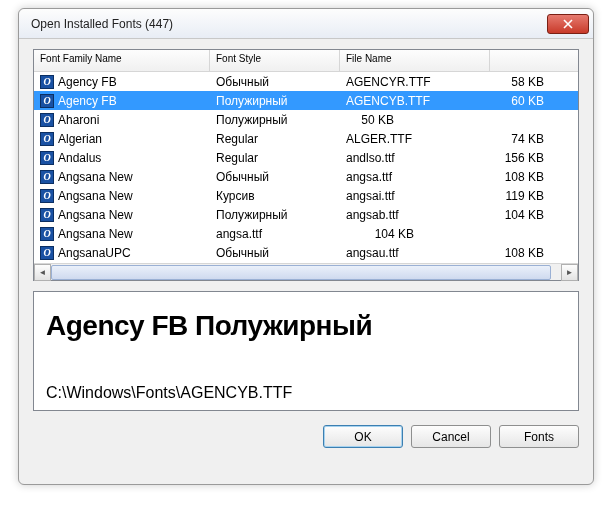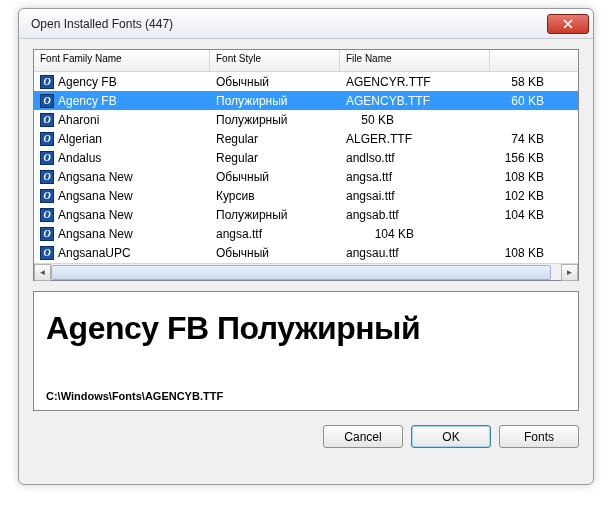--- a/index.html
+++ b/index.html
@@ -123,28 +123,28 @@
   margin-top: 10px;
   background: #fff;
   border: 1px solid #828790;
   height: 120px;
   display: flex;
   flex-direction: column;
   justify-content: space-between;
   padding: 18px 12px 8px 12px;
 }
 .preview-big {
-  font-size: 32px;
+  font-size: 28px;
   font-weight: bold;
   font-stretch: condensed;
   font-family: "Agency FB", "Arial Narrow", sans-serif;
   letter-spacing: -0.5px;
   color: #000;
 }
-.preview-path { font-size: 11px; color: #000; font-weight: bold; }
+.preview-path { font-size: 16px; color: #000; }
 .buttons {
   margin-top: 14px;
   display: flex;
   justify-content: flex-end;
   gap: 8px;
 }
 .btn {
   min-width: 80px;
   height: 23px;
   background: linear-gradient(#fdfdfd,#e6e6e6);
@@ -234,21 +234,21 @@
             <div class="cell col-file">angsa.ttf</div>
             <div class="cell col-size">108 KB</div>
           </div>
           <div class="row">
             <div class="cell col-name name-cell">
               <span class="fi">O</span>
               <span>Angsana New</span>
             </div>
             <div class="cell col-style">Курсив</div>
             <div class="cell col-file">angsai.ttf</div>
-            <div class="cell col-size">102 KB</div>
+            <div class="cell col-size">119 KB</div>
           </div>
           <div class="row">
             <div class="cell col-name name-cell">
               <span class="fi">O</span>
               <span>Angsana New</span>
             </div>
             <div class="cell col-style">Полужирный</div>
             <div class="cell col-file">angsab.ttf</div>
             <div class="cell col-size">104 KB</div>
           </div>
@@ -278,19 +278,19 @@
         <div class="hs-btn">►</div>
       </div>
     </div>
 
     <div class="preview">
       <div class="preview-big">Agency FB Полужирный</div>
       <div class="preview-path">C:\Windows\Fonts\AGENCYB.TTF</div>
     </div>
 
     <div class="buttons">
+      <button class="btn default">OK</button>
       <button class="btn">Cancel</button>
-      <button class="btn default">OK</button>
       <button class="btn">Fonts</button>
     </div>
 
   </div>
 </div>
 
 </body></html>

